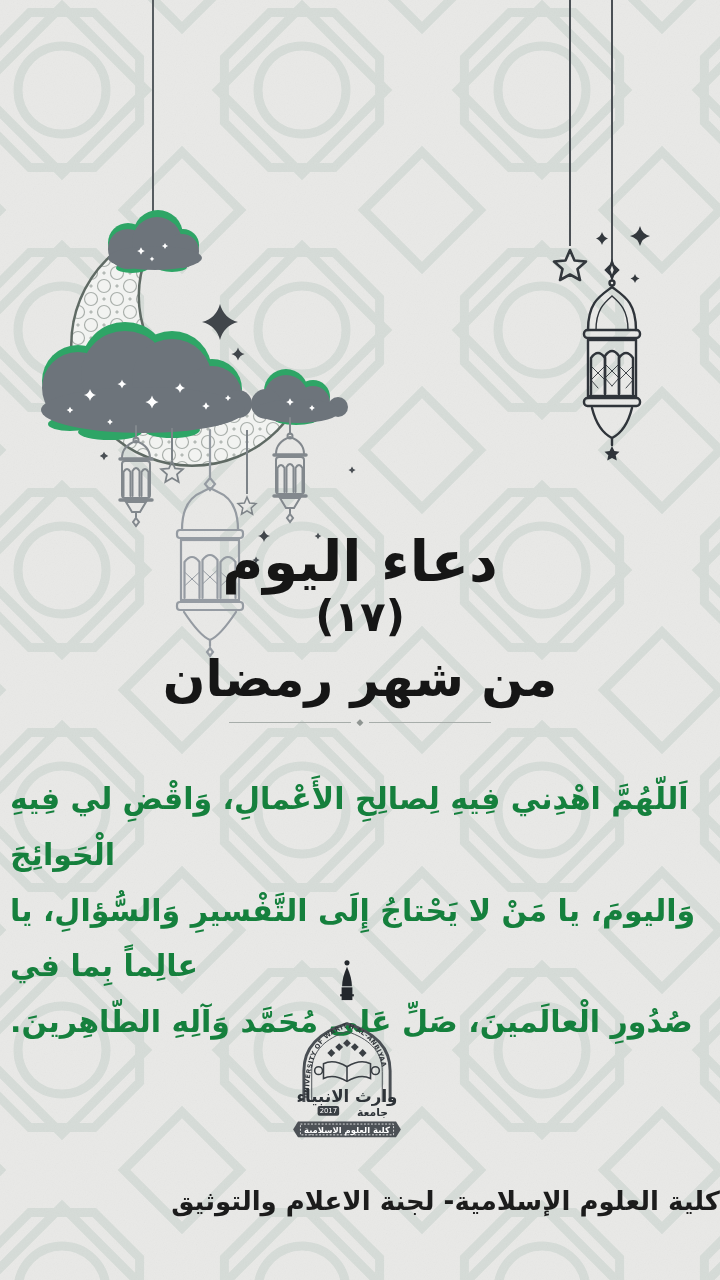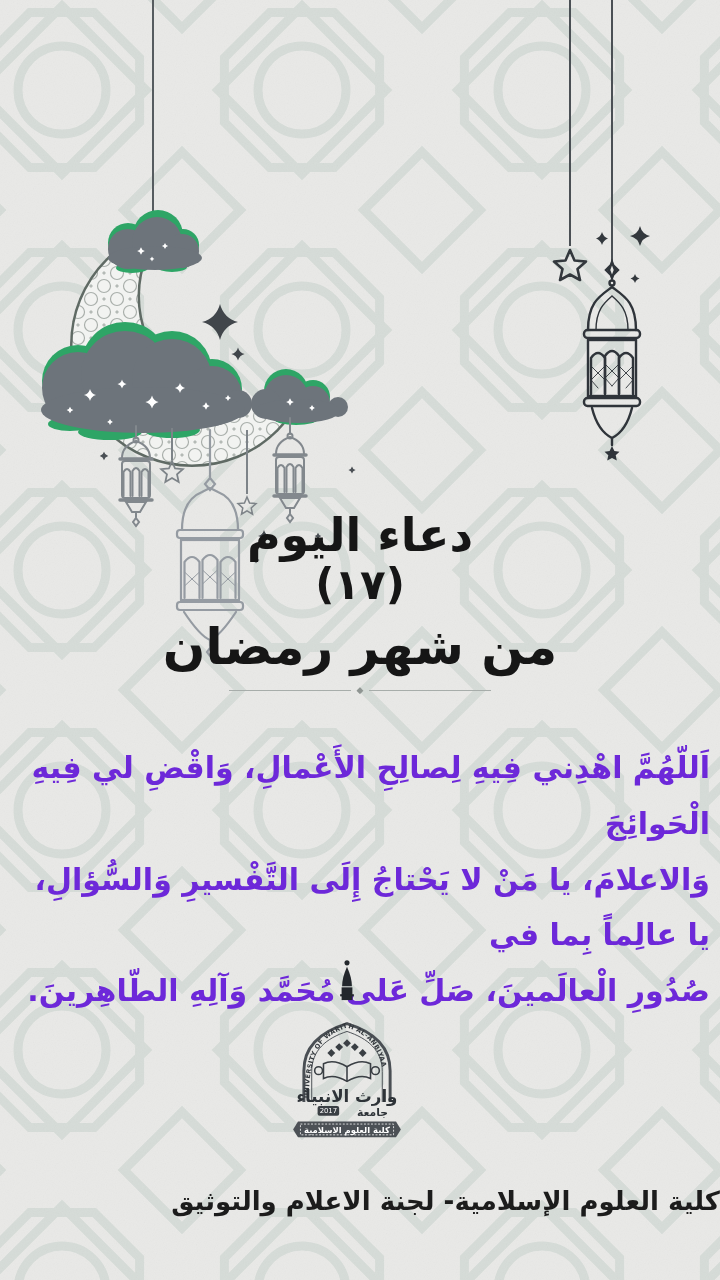--- a/index.html
+++ b/index.html
@@ -4,29 +4,29 @@
 <style>
   html,body{margin:0;padding:0;background:#cfcfcd;}
   .stage{
     position:relative;width:720px;height:1280px;margin:0 auto;
     background:#e9e9e7;overflow:hidden;
     font-family:"DejaVu Sans",sans-serif;color:#161616;
   }
   .layer{position:absolute;left:0;top:0;}
   
   .title-block{position:absolute;left:0;top:512px;width:720px;text-align:center;direction:rtl;}
-  .title-line1{font-size:46px;font-weight:700;line-height:1.0;letter-spacing:0;}
+  .title-line1{font-size:56px;font-weight:700;line-height:1.0;letter-spacing:0;margin-top:22px;}
   .title-num{font-size:42px;font-weight:700;margin-top:6px;line-height:1.0;}
   .title-line3{font-size:50px;font-weight:700;margin-top:16px;line-height:1.0;text-align:center;}
   .divider{display:flex;align-items:center;justify-content:center;margin-top:14px;gap:6px;}
   .divider .bar{height:1px;width:122px;background:#a7adaa;}
   .divider .gem{font-size:9px;color:#8f9592;line-height:1;}
   .prayer{
-    position:absolute;left:10px;top:740px;width:700px;text-align:right;direction:rtl;
-    font-size:30px;font-weight:700;line-height:1.86;color:#6d28d9;
+    position:absolute;left:10px;top:771px;width:700px;text-align:left;direction:rtl;
+    font-size:30px;font-weight:700;line-height:1.86;color:#15803d;
   }
   .footer-credit{
     position:absolute;left:0;top:1186px;width:720px;text-align:right;direction:rtl;
     font-size:26px;font-weight:700;color:#1c1c1c;
   }
 </style>
 </head>
 <body>
 
 <div class="stage">
@@ -260,21 +260,21 @@
     <div class="title-line3">من شهر رمضان</div>
     <div class="divider">
       <span class="bar"></span>
       <span class="gem">◆</span>
       <span class="bar"></span>
     </div>
   </div>
 
   <div class="prayer">
     <div>اَللّهُمَّ اهْدِني فِيهِ لِصالِحِ الأَعْمالِ، وَاقْضِ لي فِيهِ الْحَوائِجَ</div>
-    <div>وَالاعلامَ، يا مَنْ لا يَحْتاجُ إِلَى التَّفْسيرِ وَالسُّؤالِ، يا عالِماً بِما في</div>
+    <div>وَاليومَ، يا مَنْ لا يَحْتاجُ إِلَى التَّفْسيرِ وَالسُّؤالِ، يا عالِماً بِما في</div>
     <div>صُدُورِ الْعالَمينَ، صَلِّ عَلى مُحَمَّد وَآلِهِ الطّاهِرينَ.</div>
   </div>
 
   <svg class="layer" style="left:288px;top:955px" width="118" height="196" viewBox="0 0 120 200" aria-hidden="true">
     <defs>
       <path id="archTextPath" d="M21,148 C21,94 38,82 60,74 C82,82 99,94 99,148"></path>
     </defs>
 
     <g fill="#23272c">
       <circle cx="60" cy="8" r="2.6"></circle>

